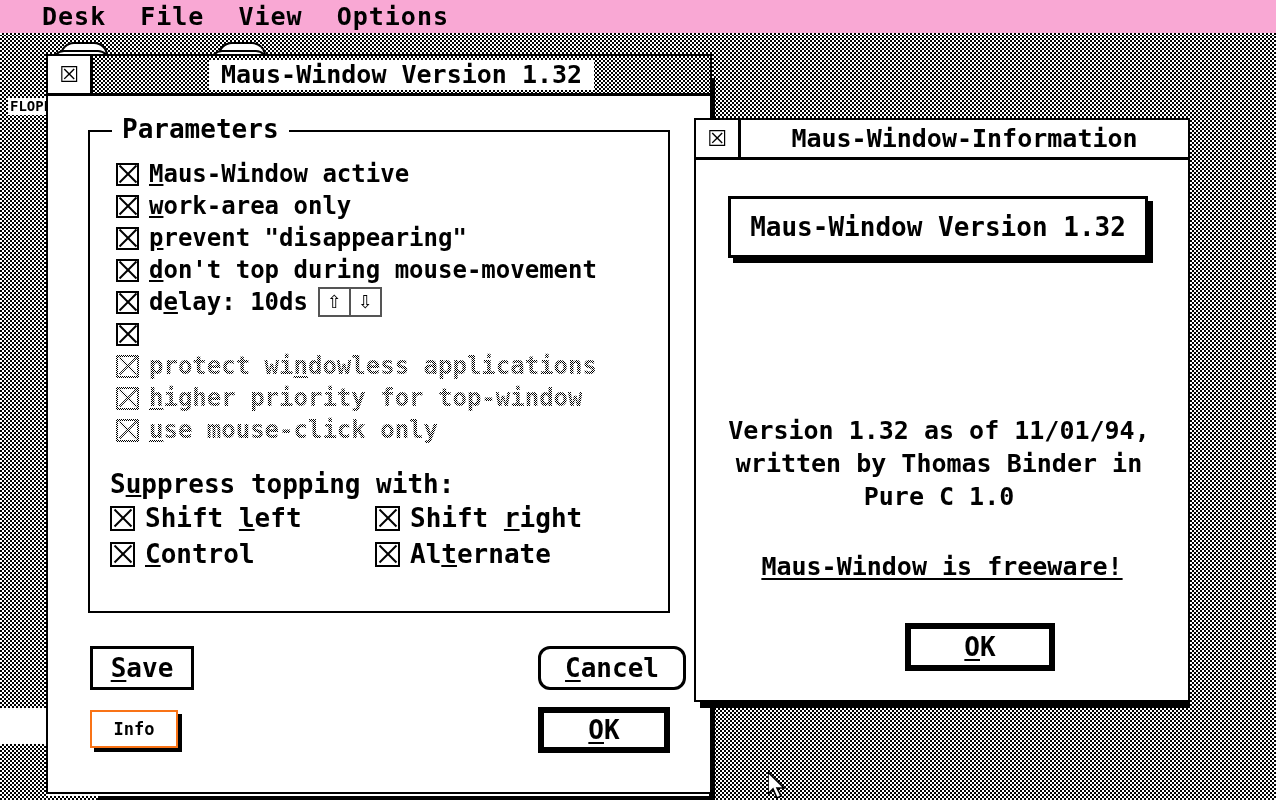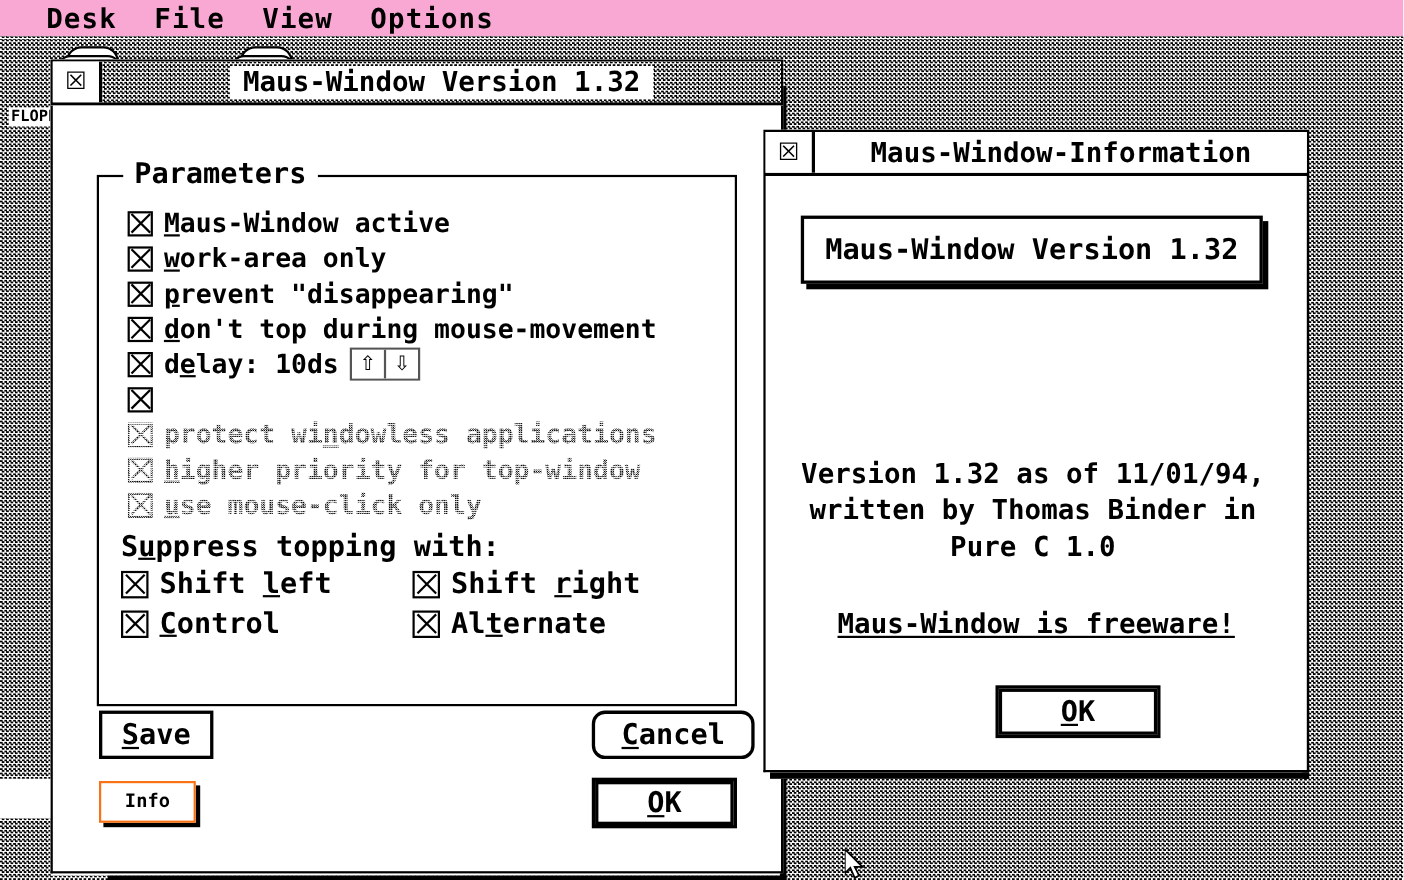--- a/index.html
+++ b/index.html
@@ -436,21 +436,21 @@
         <div class="closebox">
           <span class="cb-glyph">☒</span>
         </div>
         <div class="title-strip dither">
           <span class="title-text">Maus-Window Version 1.32</span>
         </div>
       </div>
 
       <div class="win-body" style="height:698px;">
 
-        <div class="groupbox" style="left:40px; top:34px; width:582px; height:483px;margin-top:29px;">
+        <div class="groupbox" style="left:40px; top:34px; width:582px; height:483px;">
           <div class="groupbox-legend">Parameters</div>
 
           <div style="position:absolute; left:26px; top:26px;">
 
             <div class="cb-row">
               <span class="cb-box"></span>
               <span class="cb-label"><u>M</u><span>aus-Window active</span></span>
             </div>
 
             <div class="cb-row">
@@ -491,21 +491,21 @@
               <span class="cb-label"><u>h</u><span>igher priority for top-window</span></span>
             </div>
 
             <div class="cb-row disabled">
               <span class="cb-box"></span>
               <span class="cb-label"><u>u</u><span>se mouse-click only</span></span>
             </div>
 
           </div>
 
-          <div style="position:absolute; left:20px; top:320px;">
+          <div style="position:absolute; left:20px; top:336px;">
             <div class="suppress-title"><span>S</span><u>u</u><span>ppress topping with:</span></div>
 
             <div class="sup-row">
               <div class="sup-col" style="width:265px;">
                 <span class="cb-box"></span>
                 <span class="cb-label"><span>Shift </span><u>l</u><span>eft</span></span>
               </div>
               <div class="sup-col">
                 <span class="cb-box"></span>
                 <span class="cb-label"><span>Shift </span><u>r</u><span>ight</span></span>

